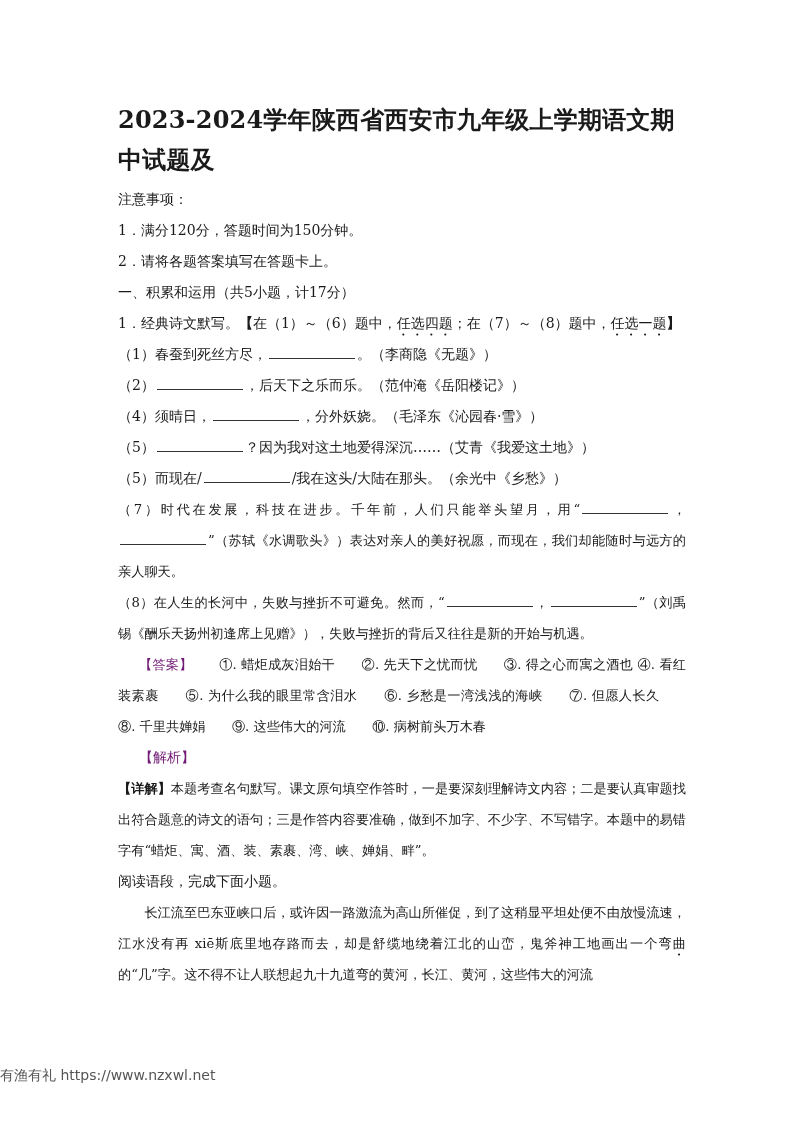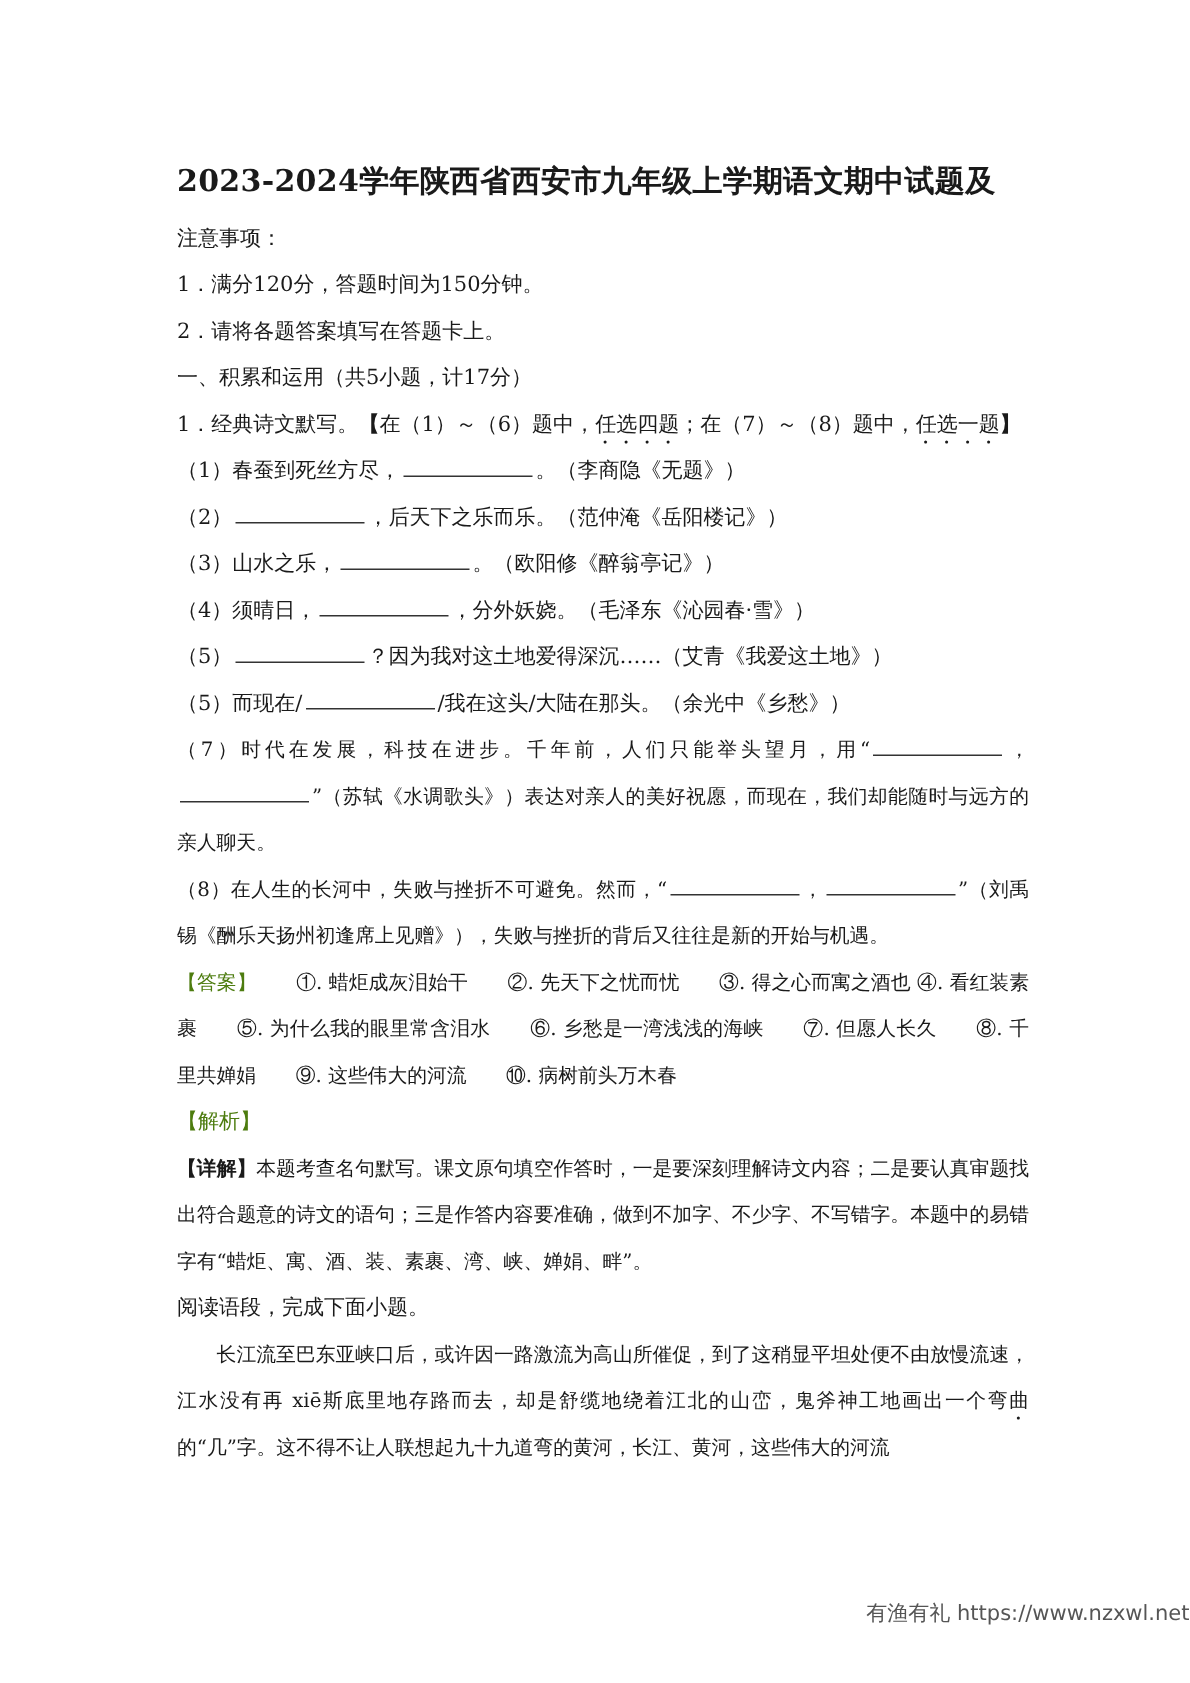--- a/index.html
+++ b/index.html
@@ -1,51 +1,50 @@
 <!DOCTYPE html>
 <html><head>
   <meta charset="utf-8">
   <style>
     html, body { margin: 0; padding: 0; background: #ffffff; }
     body { width: 793px; height: 1122px; position: relative; overflow: hidden;
       font-family: "DejaVu Serif", "Liberation Serif", serif; color: #1a1a1a; }
     .page { position: absolute; left: 118px; top: 100px; width: 568px; }
-    .title { font-family: "DejaVu Serif", serif; font-weight: bold; font-size: 20px;
+    .title { font-family: "DejaVu Serif", serif; font-weight: bold; font-size: 24px;
       line-height: 40px; margin: 0 0 4px 0; letter-spacing: 0.2px; }
     .line { font-size: 14px; line-height: 31px; white-space: nowrap; }
     .para { font-size: 13.2px; line-height: 31px; text-align: justify; }
     .indent { text-indent: 2em; }
     .blank { display: inline-block; border-bottom: 1px solid #333; height: 12px;
       vertical-align: baseline; margin: 0 2px; }
     .w85 { width: 86px; }
     .emph { text-emphasis: dot; -webkit-text-emphasis: dot;
       text-emphasis-position: under; -webkit-text-emphasis-position: under; }
-    .blue { color: #4d7c0f; }
+    .blue { color: #701a75; margin-left: 21px; }
     .bold-bracket { font-weight: bold; }
-    .footer { position: absolute; left: 0; right: 0; top: 1067px; text-align: right;
+    .footer { position: absolute; left: 0; right: 0; top: 1067px; text-align: left;
       font-family: "DejaVu Sans", sans-serif; font-size: 14px; color: #555555; }
   </style>
 </head>
 <body>
 
 <div class="page">
   <div class="title">
     <div>2023-2024学年陕西省西安市九年级上学期语文期中试题及</div>
   </div>
 
   <div class="line">注意事项：</div>
   <div class="line">1．满分120分，答题时间为150分钟。</div>
   <div class="line">2．请将各题答案填写在答题卡上。</div>
   <div class="line">一、积累和运用（共5小题，计17分）</div>
 
   <div class="line"><span>1．经典诗文默写。</span><span class="bold-bracket">【</span><span>在（1）～（6）题中，</span><span class="emph">任选四题</span><span>；在（7）～（8）题中，</span><span class="emph">任选一题</span><span class="bold-bracket">】</span></div>
 
   <div class="line"><span>（1）春蚕到死丝方尽，</span><span class="blank w85"></span><span>。（李商隐《无题》）</span></div>
   <div class="line"><span>（2）</span><span class="blank w85"></span><span>，后天下之乐而乐。（范仲淹《岳阳楼记》）</span></div>
-  <div class="line"><span>（3）山水之乐，</span><span class="blank w85"></span><span>。（欧阳修《醉翁亭记》）</span></div>
   <div class="line"><span>（4）须晴日，</span><span class="blank w85"></span><span>，分外妖娆。（毛泽东《沁园春·雪》）</span></div>
   <div class="line"><span>（5）</span><span class="blank w85"></span><span>？因为我对这土地爱得深沉……（艾青《我爱这土地》）</span></div>
   <div class="line"><span>（5）而现在/</span><span class="blank w85"></span><span>/我在这头/大陆在那头。（余光中《乡愁》）</span></div>
 
   <div class="para"><span>（7）时代在发展，科技在进步。千年前，人们只能举头望月，用“</span><span class="blank w85"></span><span>，</span><span class="blank w85"></span><span>”（苏轼《水调歌头》）表达对亲人的美好祝愿，而现在，我们却能随时与远方的亲人聊天。</span></div>
 
   <div class="para"><span>（8）在人生的长河中，失败与挫折不可避免。然而，“</span><span class="blank w85"></span><span>，</span><span class="blank w85"></span><span>”（刘禹锡《酬乐天扬州初逢席上见赠》），失败与挫折的背后又往往是新的开始与机遇。</span></div>
 
   <div class="para">
     <span class="blue">【答案】</span>  <span>①. 蜡炬成灰泪始干</span>  <span>②. 先天下之忧而忧</span>  <span>③. 得之心而寓之酒也</span>

